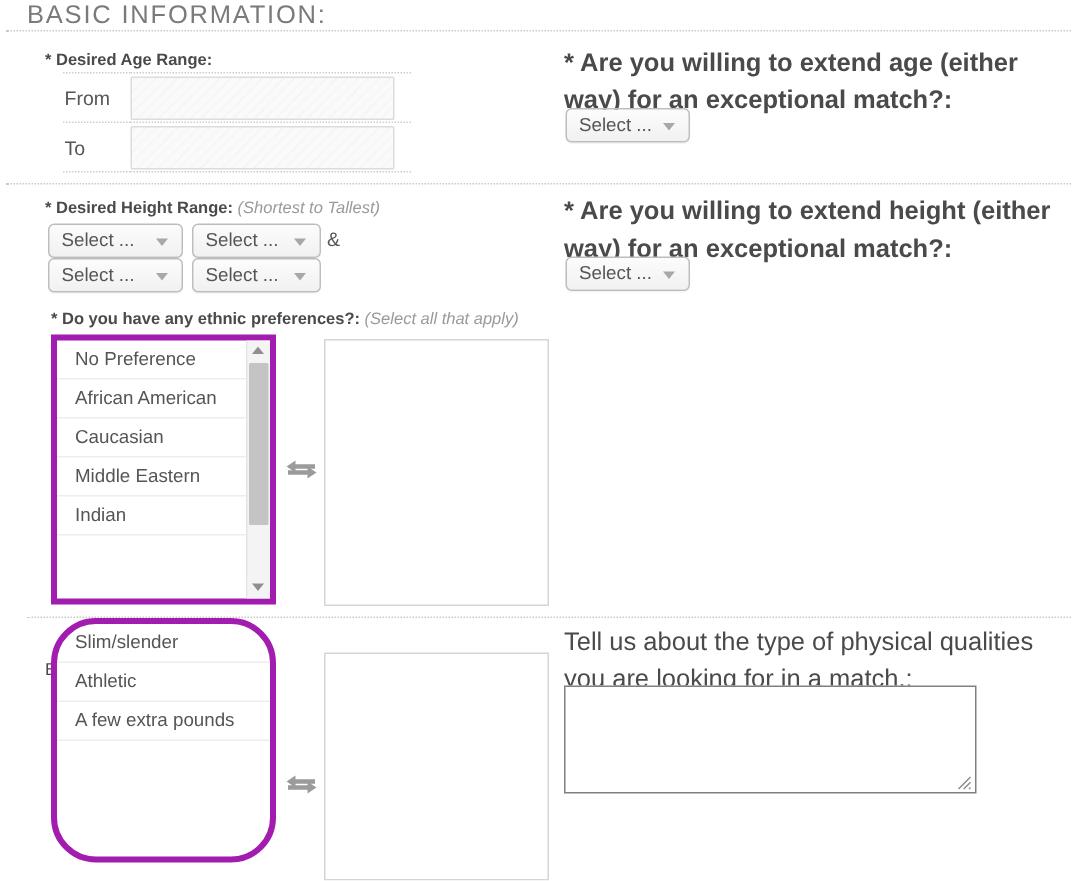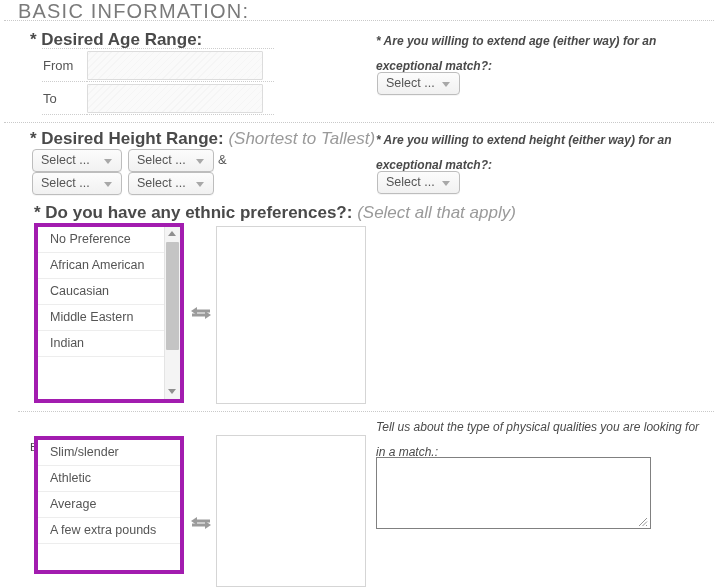--- a/index.html
+++ b/index.html
@@ -15,21 +15,21 @@
     color: #444444;
     overflow: hidden;
     position: relative;
   }
 
   
   .section-heading {
     position: absolute;
     left: 18px;
     top: 0px;
-    font-size: 20px;
+    font-size: 17px;
     letter-spacing: 1.2px;
     color: #7a7a7a;
     font-weight: 400;
     white-space: nowrap;
   }
 
   
   .hr-dotted {
     position: absolute;
     left: 14px;
@@ -37,46 +37,45 @@
     height: 0;
     border-top: 1px dotted #c9c9c9;
   }
   .hr-dotted.full {
     left: 4px;
   }
 
   
   .lbl {
     position: absolute;
-    font-size: 17px;
+    font-size: 11px;
     font-weight: bold;
     color: #4a4a4a;
     line-height: 16px;
   }
   .lbl .hint {
     font-weight: normal;
     font-style: italic;
     color: #9a9a9a;
   }
   .lbl-plain {
     position: absolute;
     font-size: 11.5px;
     font-weight: normal;
     color: #4a4a4a;
     line-height: 16px;
     margin-top: 23px;
   }
   .lbl-q {
     position: absolute;
-    font-size: 12px;
+    font-size: 17px;
     font-weight: bold;
     color: #4a4a4a;
     line-height: 25px;
     width: 330px;
-    font-style: italic;
   }
   .lbl-q.plain {
     font-weight: normal;
   }
 
   
   .age-table {
     position: absolute;
     left: 26px;
     top: 48px;
@@ -331,25 +330,24 @@
 </div>
 
 <div class="targetbox" style="left:216px; top:226px; width:150px; height:178px;">
   <div class="items" id="ethnic-selected" style="position:absolute;left:0;top:0;right:0;bottom:0;"></div>
 </div>
 
 <div class="hr-dotted" style="left:18px; right:4px; top:411px;"></div>
 
 <div class="lbl-plain" style="left:30px; top:416px;">Body Type Preference:</div>
 
-<div class="listbox noscroll" id="body-available" style="left:34px; top:436px; width:150px; height:138px;">
+<div class="listbox noscroll" id="body-available" style="left:34px; top:412px; width:150px; height:163px;border-radius:30px;">
   <div class="items">
       <div class="opt">Slim/slender</div>
       <div class="opt">Athletic</div>
-      <div class="opt">Average</div>
       <div class="opt">A few extra pounds</div>
     </div>
 </div>
 
 <div class="swap" style="left:188px; top:513px;">
   <svg width="26" height="20" viewBox="0 0 26 20">
     <path d="M9 4 L3 8 L9 12 L9 9.5 L22 9.5 L22 6.5 L9 6.5 Z" fill="#9b9b9b"></path>
     <path d="M17 8 L23 12 L17 16 L17 13.5 L4 13.5 L4 10.5 L17 10.5 Z" fill="#9b9b9b"></path>
   </svg>
 </div>

